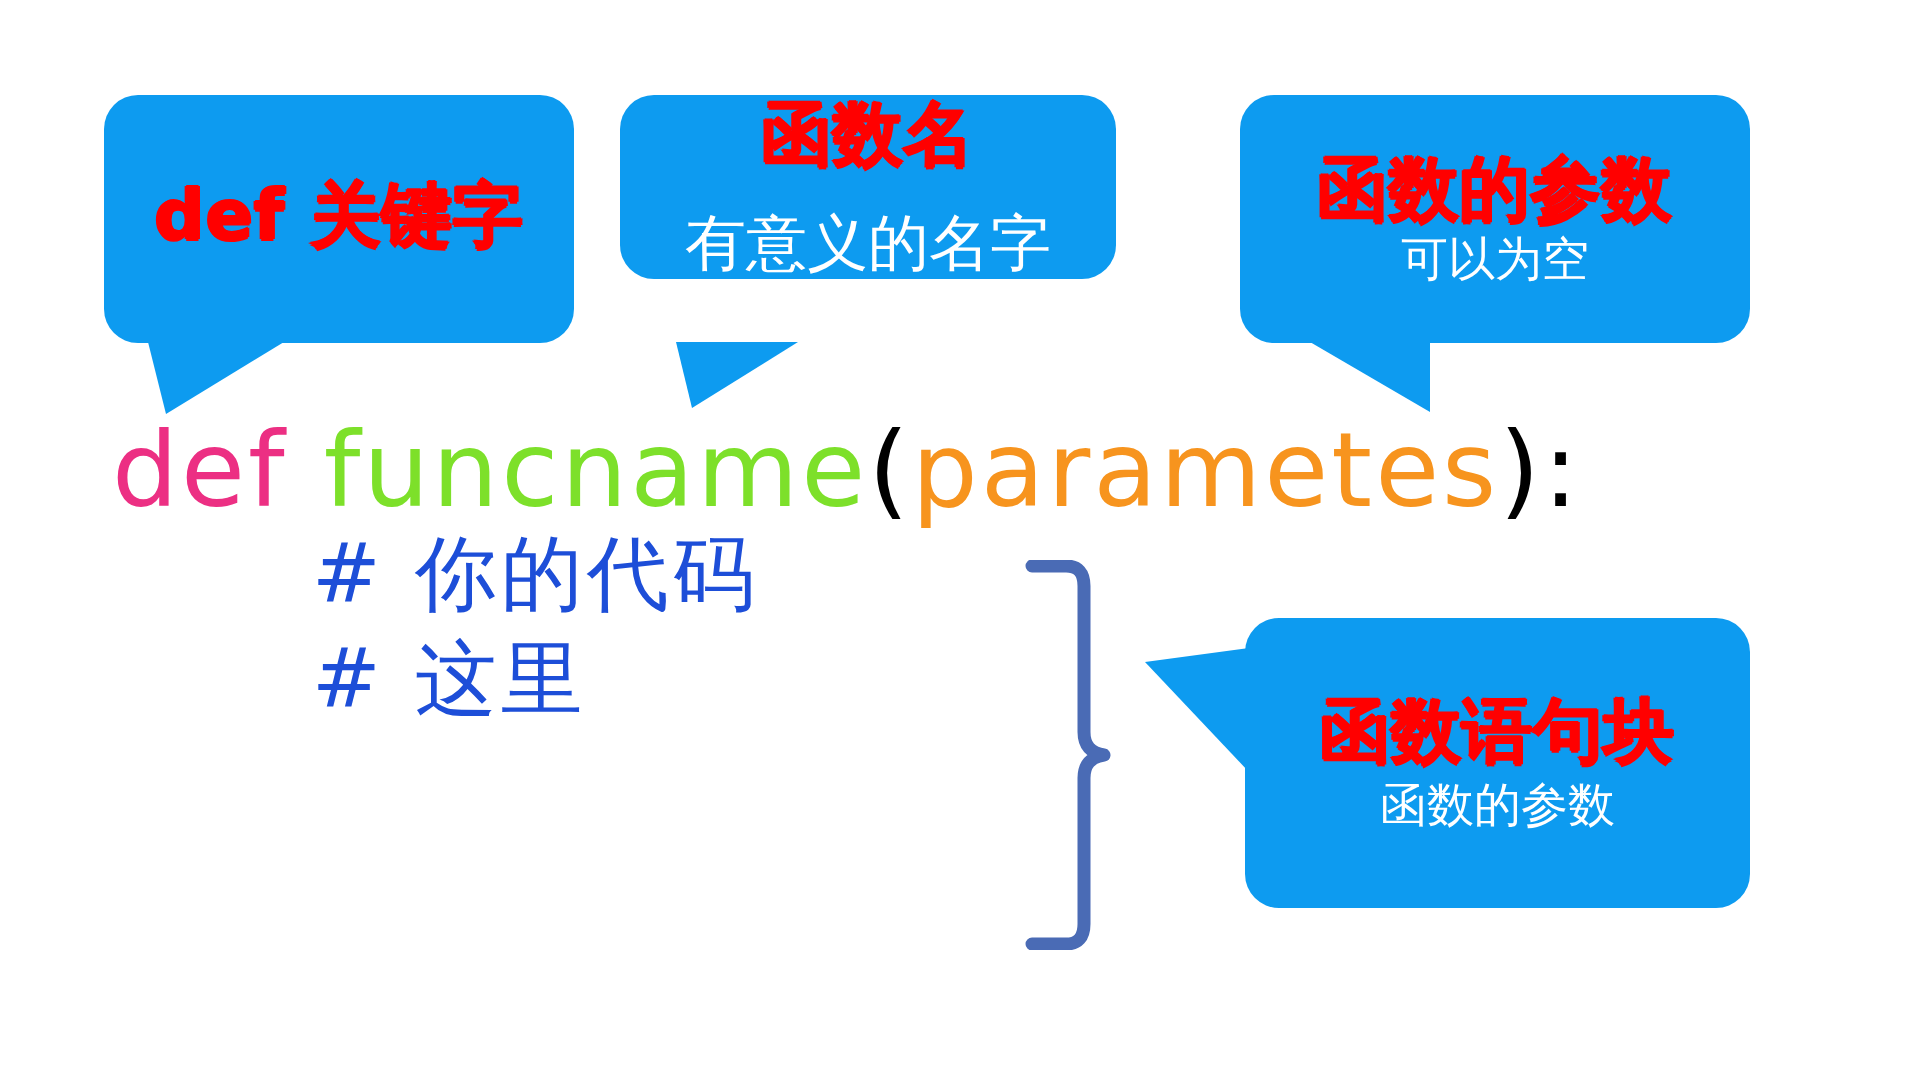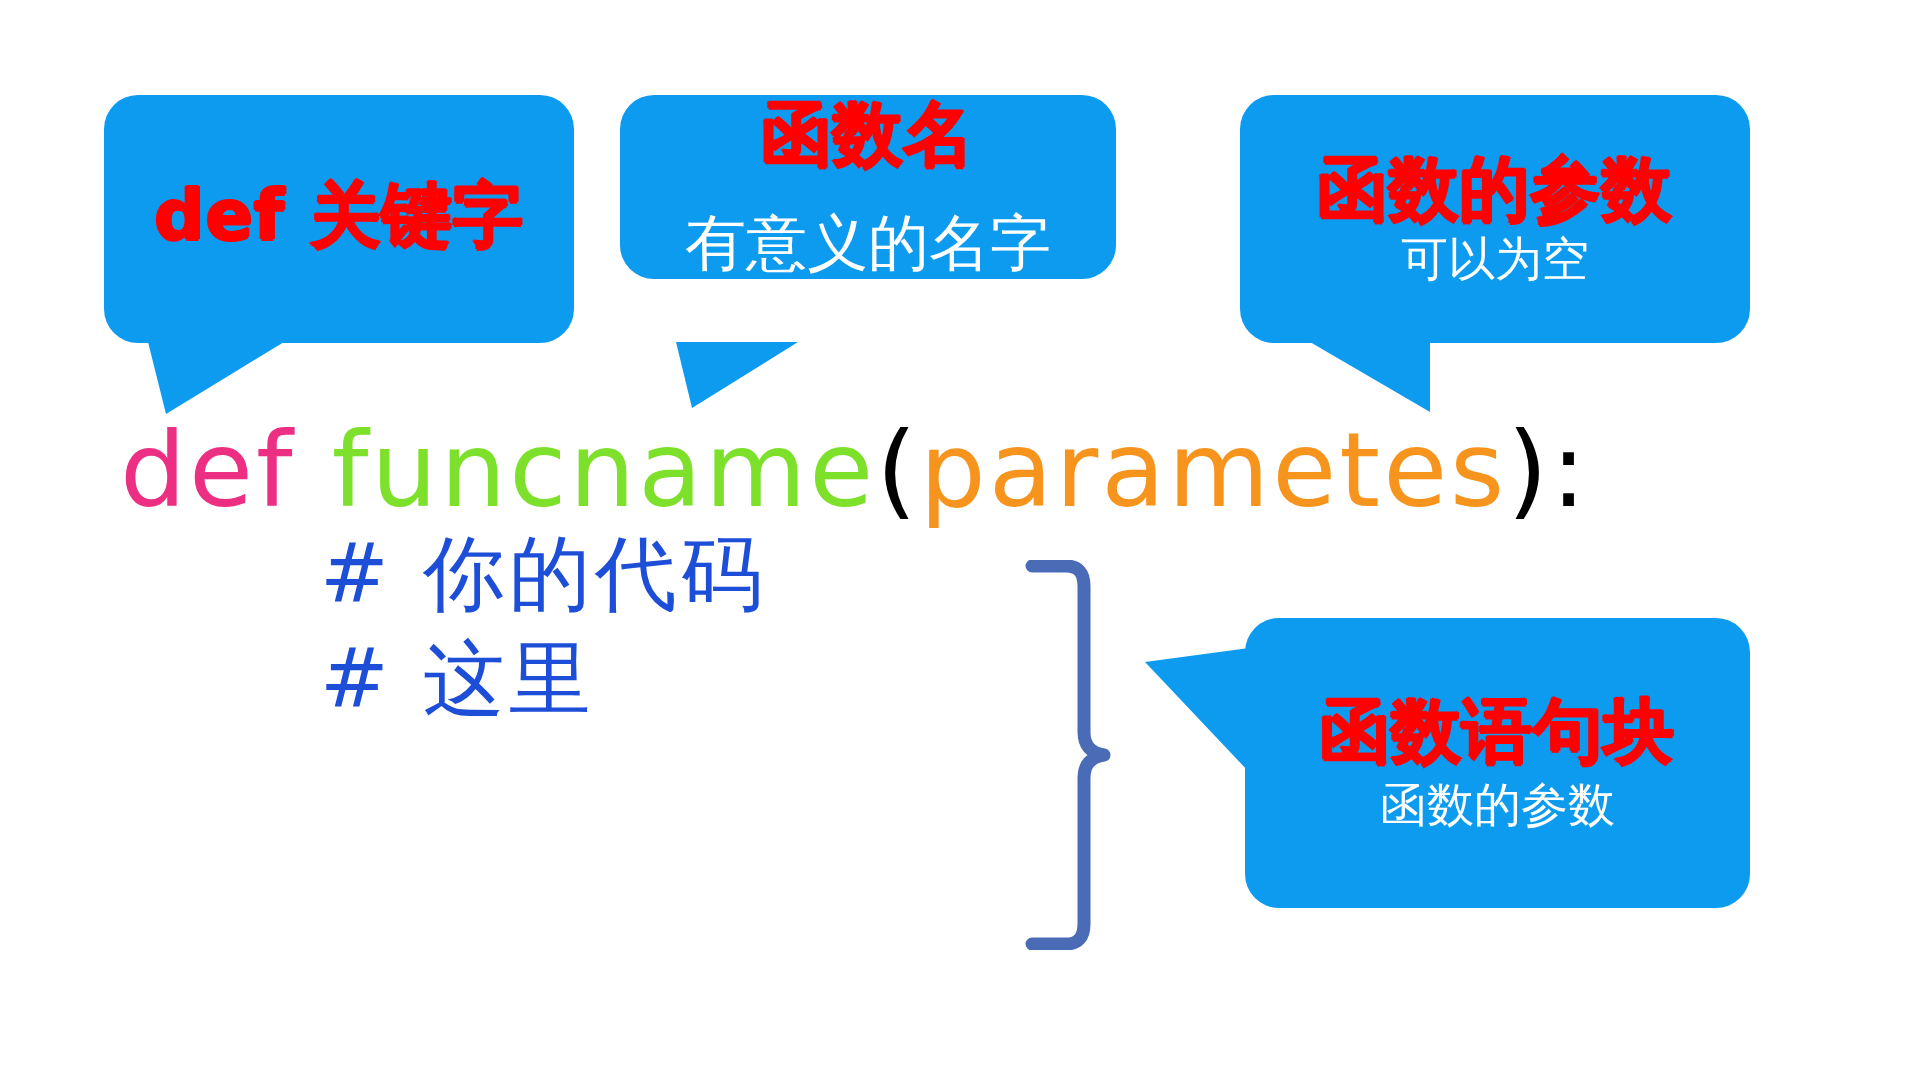--- a/index.html
+++ b/index.html
@@ -47,21 +47,21 @@
   
   .tail {
     position: absolute;
     width: 0;
     height: 0;
   }
 
   
   #code-area {
     position: absolute;
-    left: 120px;
+    left: 112px;
     top: 418px;
     font-family: "DejaVu Sans", "Liberation Sans", sans-serif;
   }
   #signature-line {
     font-size: 104px;
     line-height: 1.0;
     white-space: nowrap;
     letter-spacing: 3px;
   }
   .tok-def      { color: #EC2F83; }

